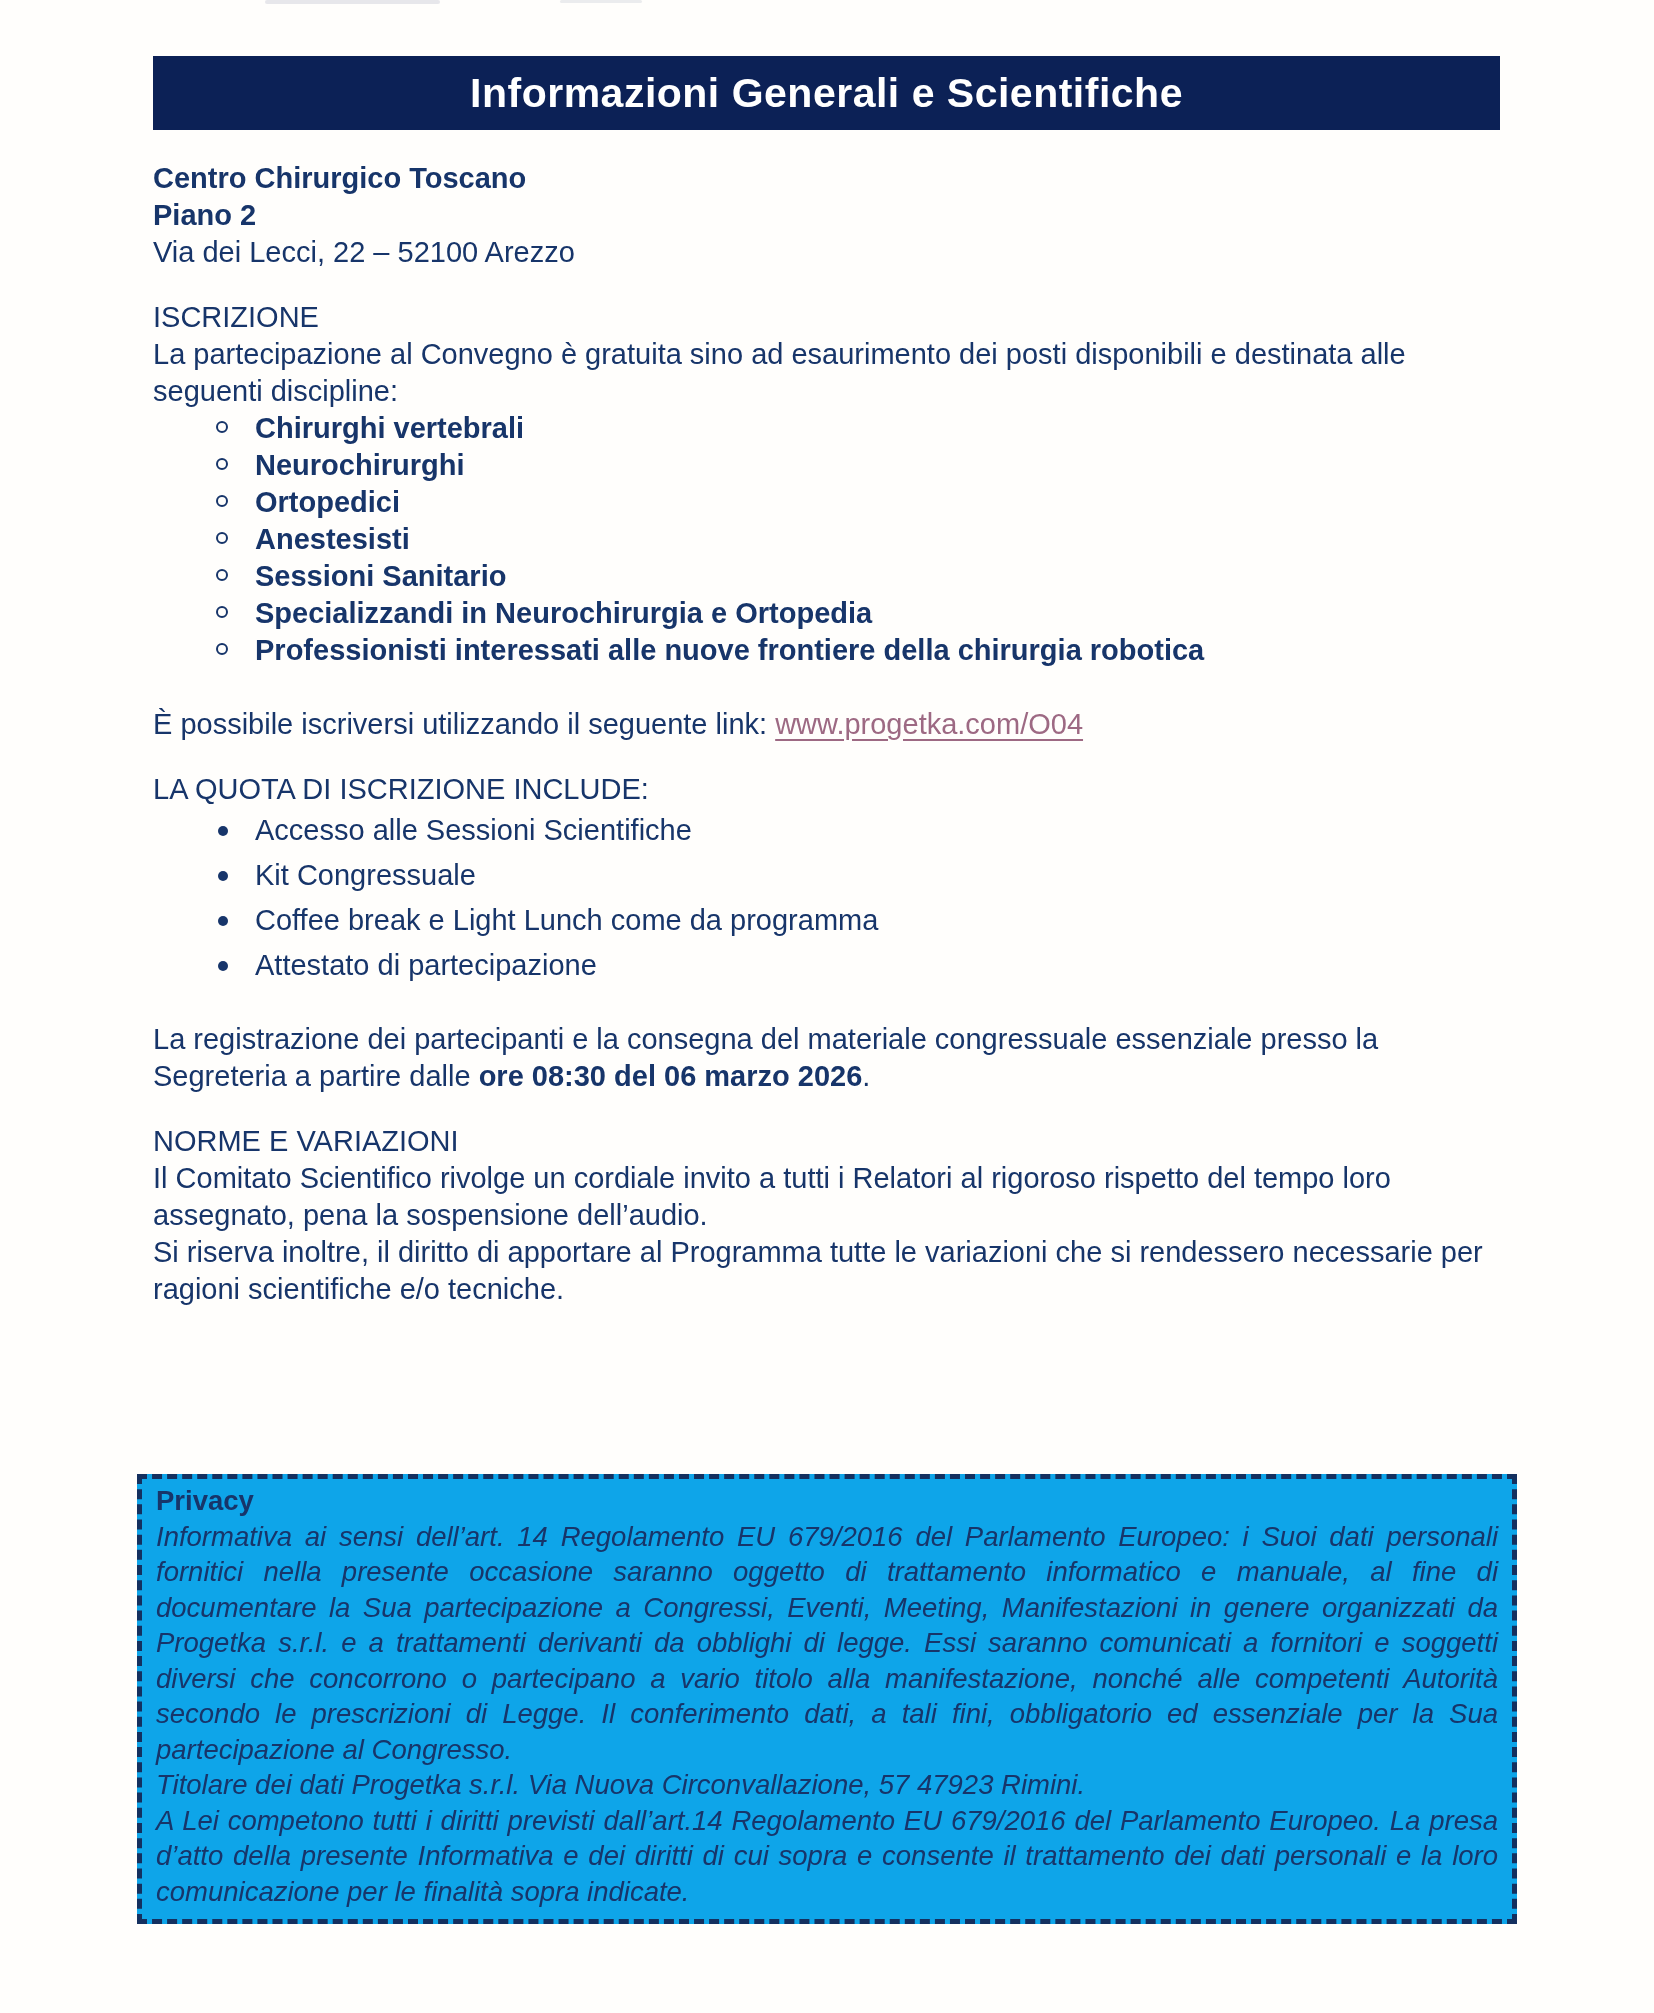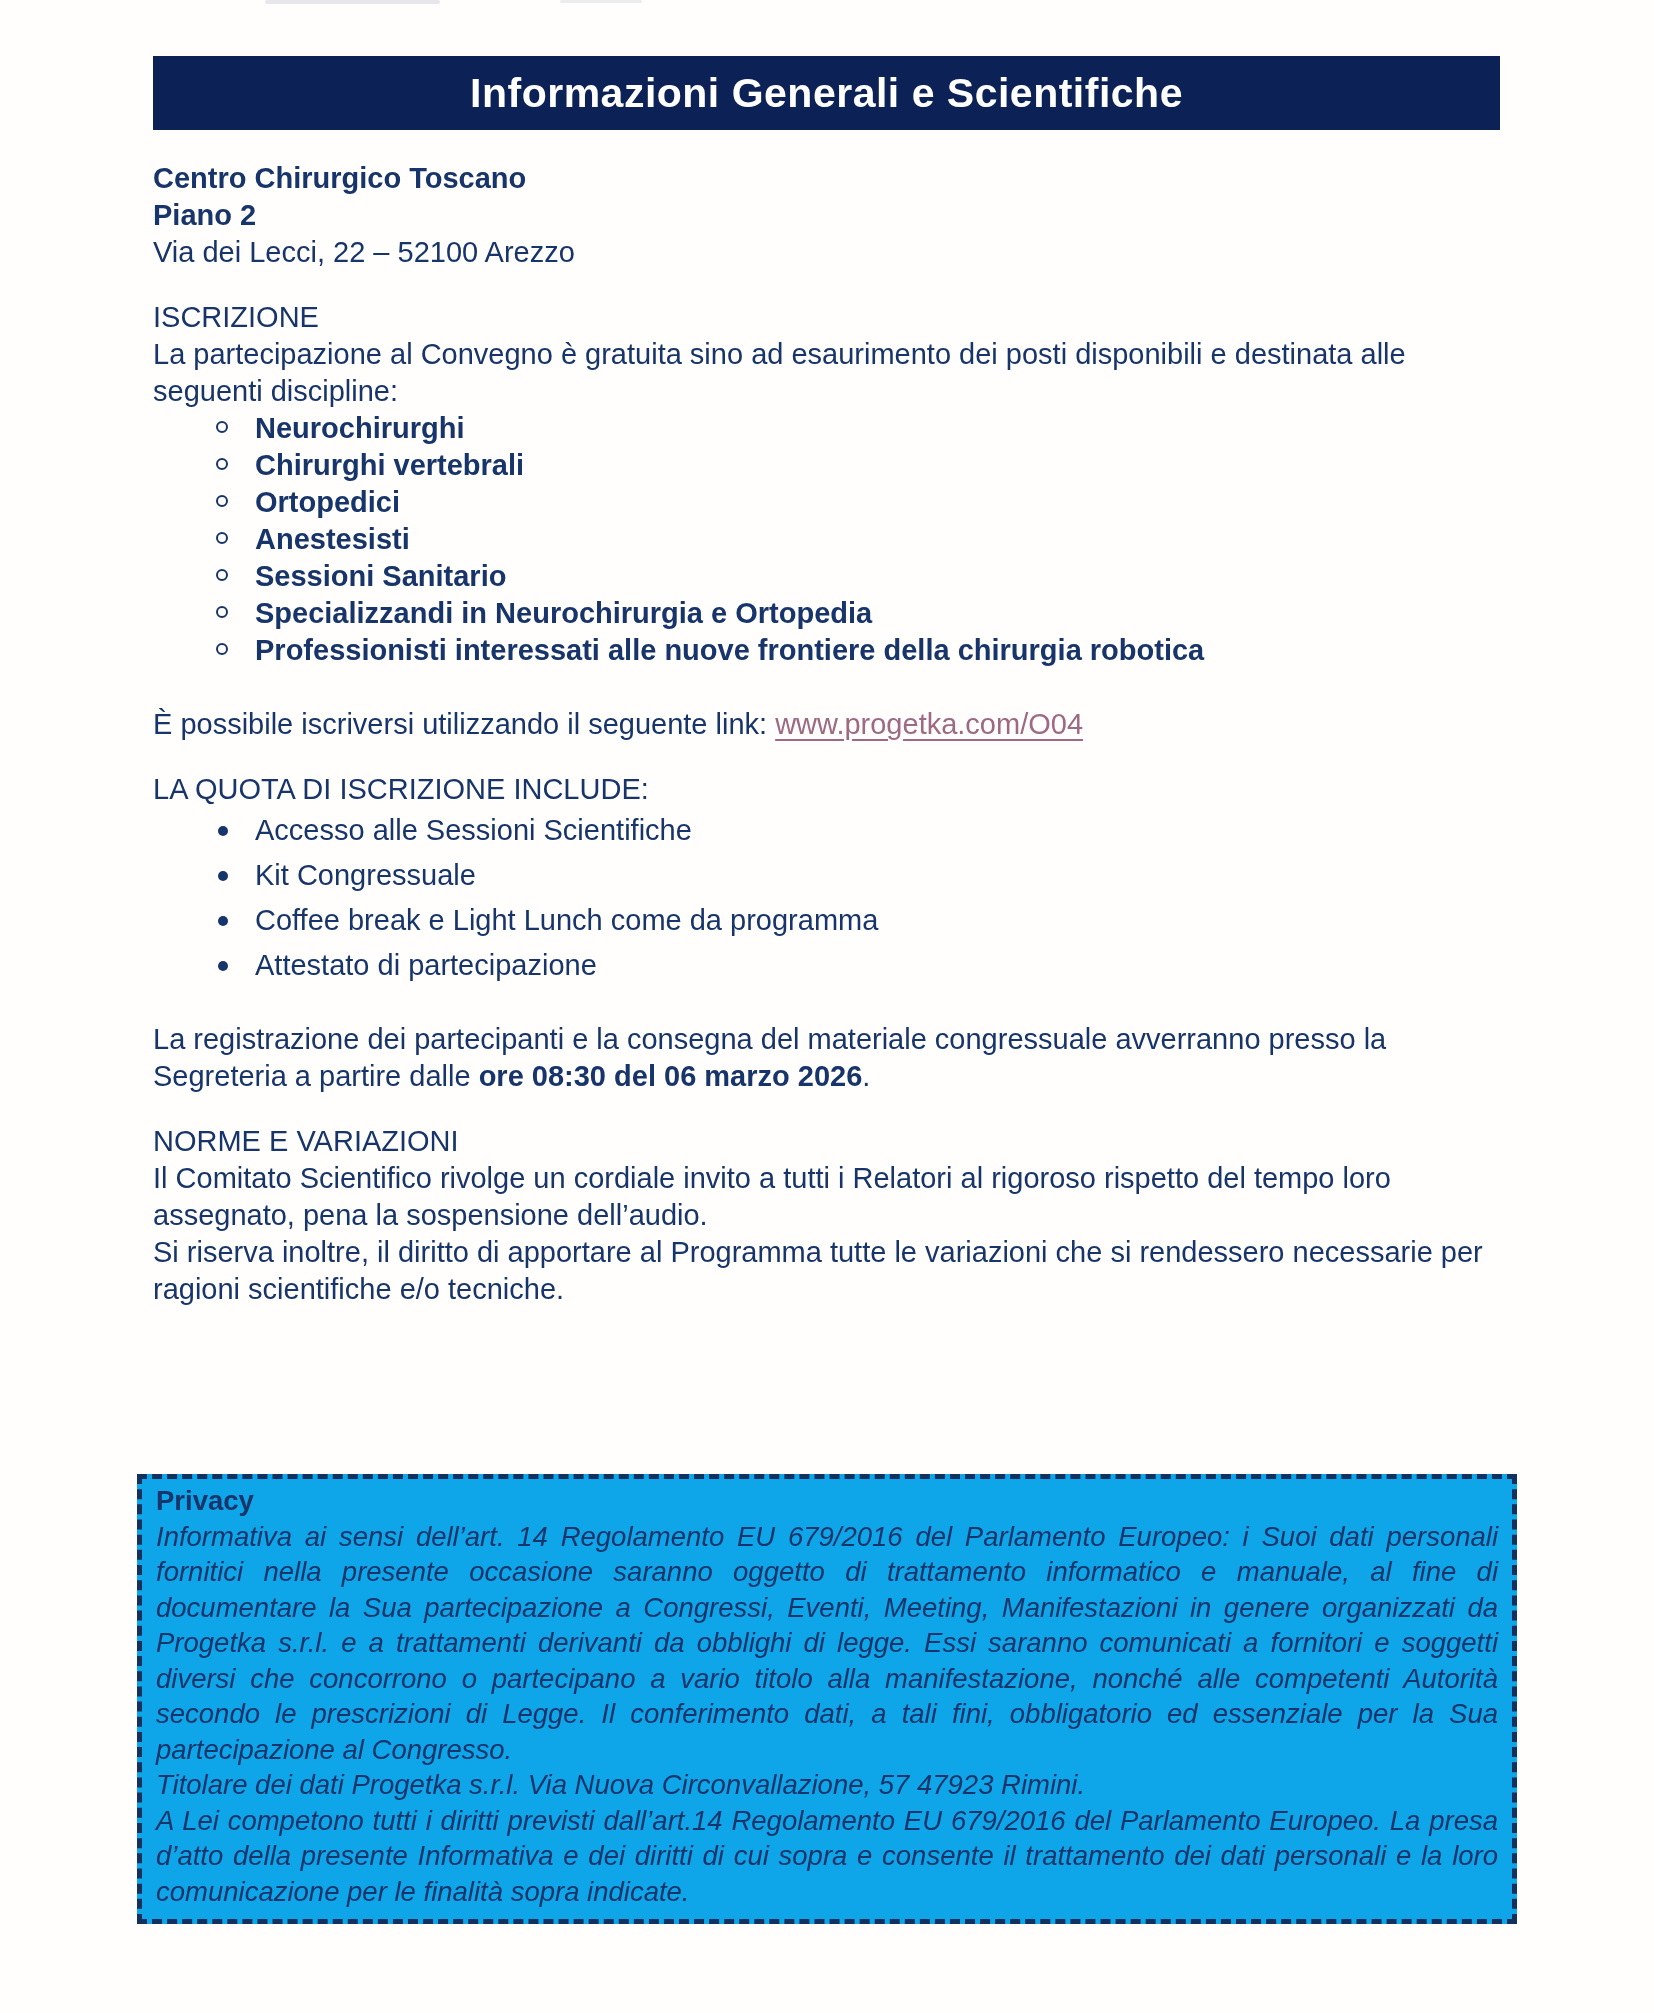--- a/index.html
+++ b/index.html
@@ -85,40 +85,40 @@
     <div class="body-text sede-block">
       <p class="bold">Centro Chirurgico Toscano</p>
       <p class="bold">Piano 2</p>
       <p>Via dei Lecci, 22 – 52100 Arezzo</p>
     </div>
 
     <div class="body-text">
       <p class="section-heading">ISCRIZIONE</p>
       <p>La partecipazione al Convegno è gratuita sino ad esaurimento dei posti disponibili e destinata alle seguenti discipline:</p>
       <ul class="disc-list">
+        <li>Chirurghi vertebrali</li>
         <li>Neurochirurghi</li>
-        <li>Chirurghi vertebrali</li>
         <li>Ortopedici</li>
         <li>Anestesisti</li>
         <li>Sessioni Sanitario</li>
         <li>Specializzandi in Neurochirurgia e Ortopedia</li>
         <li>Professionisti interessati alle nuove frontiere della chirurgia robotica</li>
       </ul>
       <p class="link-line"><span>È possibile iscriversi utilizzando il seguente link: </span><a class="reg-link" href="#">www.progetka.com/O04</a></p>
     </div>
 
     <div class="body-text">
       <p class="section-heading">LA QUOTA DI ISCRIZIONE INCLUDE:</p>
       <ul class="quota-list">
         <li>Accesso alle Sessioni Scientifiche</li>
         <li>Kit Congressuale</li>
         <li>Coffee break e Light Lunch come da programma</li>
         <li>Attestato di partecipazione</li>
       </ul>
-      <p class="para"><span>La registrazione dei partecipanti e la consegna del materiale congressuale avverranno presso la Segreteria a partire dalle </span><span class="bold">ore 08:30 del 06 marzo 2026</span><span>.</span></p>
+      <p class="para"><span>La registrazione dei partecipanti e la consegna del materiale congressuale essenziale presso la Segreteria a partire dalle </span><span class="bold">ore 08:30 del 06 marzo 2026</span><span>.</span></p>
     </div>
 
     <div class="body-text">
       <p class="section-heading">NORME E VARIAZIONI</p>
       <p class="norme-para">Il Comitato Scientifico rivolge un cordiale invito a tutti i Relatori al rigoroso rispetto del tempo loro assegnato, pena la sospensione dell’audio.</p>
       <p class="norme-para">Si riserva inoltre, il diritto di apportare al Programma tutte le variazioni che si rendessero necessarie per ragioni scientifiche e/o tecniche.</p>
     </div>
 
     <div class="privacy-box">
       <p class="privacy-heading">Privacy</p>

